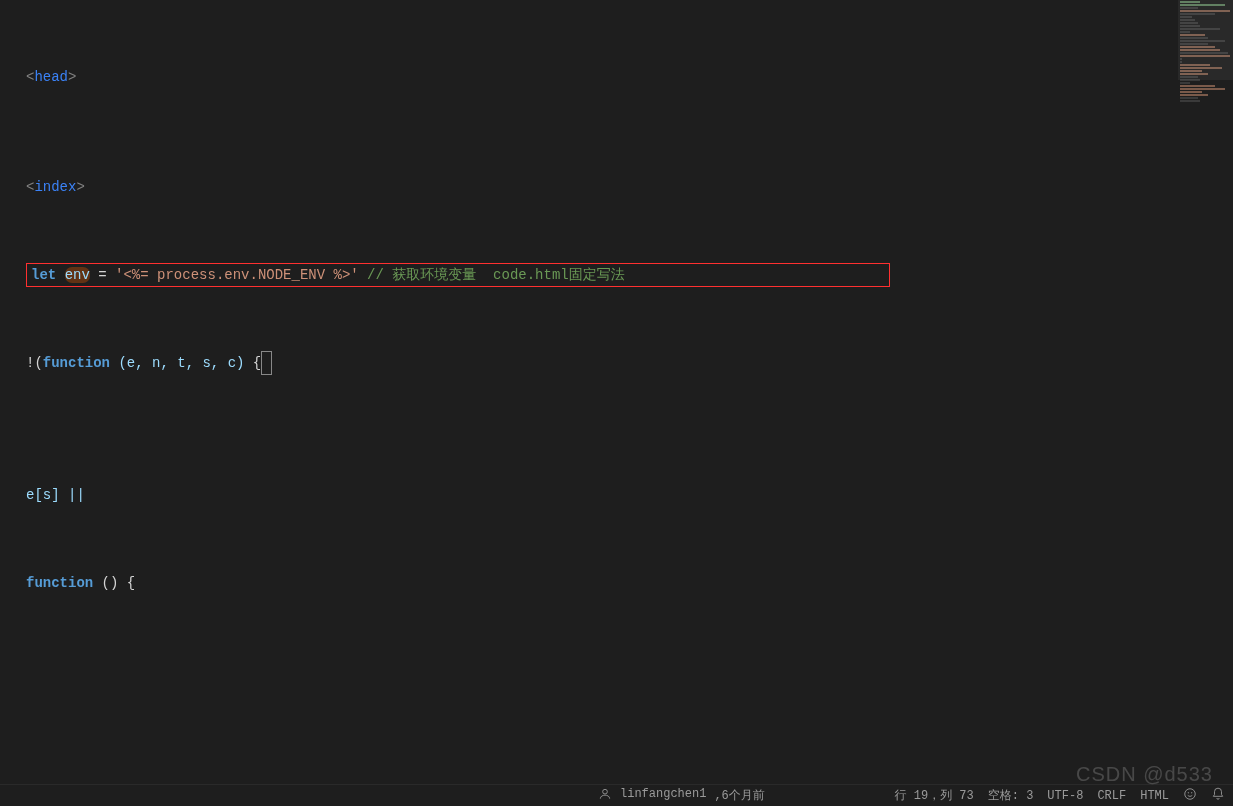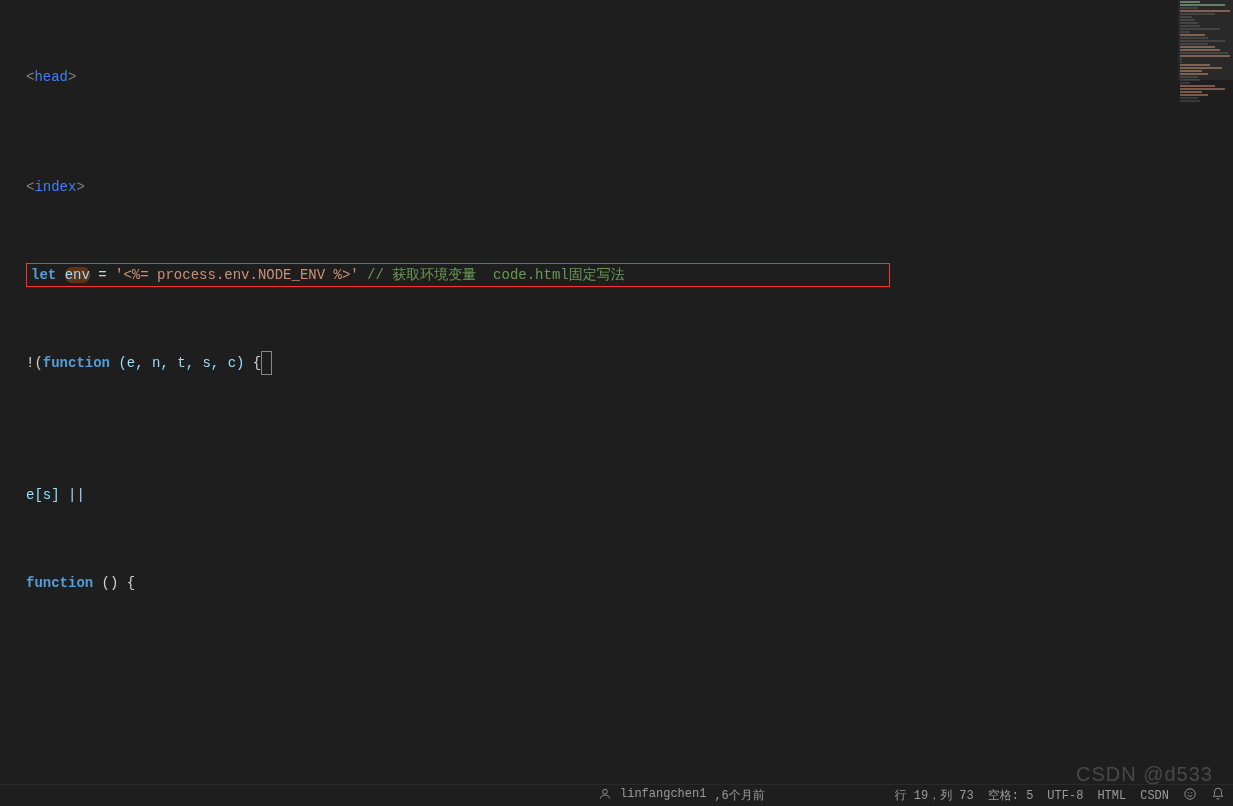--- a/index.html
+++ b/index.html
@@ -203,24 +203,24 @@
 <div class="statusbar">
   <div class="sb-left">
     <span><svg viewBox="0 0 24 24">
           <circle cx="12" cy="8" r="4"></circle>
           <path d="M4 20c0-4 4-6 8-6s8 2 8 6"></path>
         </svg></span>
     <span class="sb-item">linfangchen1</span>
       <span>,6个月前</span>
   </div>
   <span class="sb-item">行 19，列 73</span>
-  <span class="sb-item">空格: 5</span>
+  <span class="sb-item">空格: 3</span>
   <span class="sb-item">UTF-8</span>
+  <span class="sb-item">CRLF</span>
   <span class="sb-item">HTML</span>
-  <span class="sb-item">CSDN</span>
   <span><svg viewBox="0 0 24 24">
         <circle cx="12" cy="12" r="9"></circle>
         <path d="M8 14s1.5 2 4 2 4-2 4-2"></path>
         <circle cx="9" cy="10" r="0.5"></circle>
         <circle cx="15" cy="10" r="0.5"></circle>
       </svg></span>
   <span><svg viewBox="0 0 24 24">
         <path d="M6 8a6 6 0 0112 0v5l2 3H4l2-3V8z"></path>
         <path d="M10 19a2 2 0 004 0"></path>
       </svg></span>

